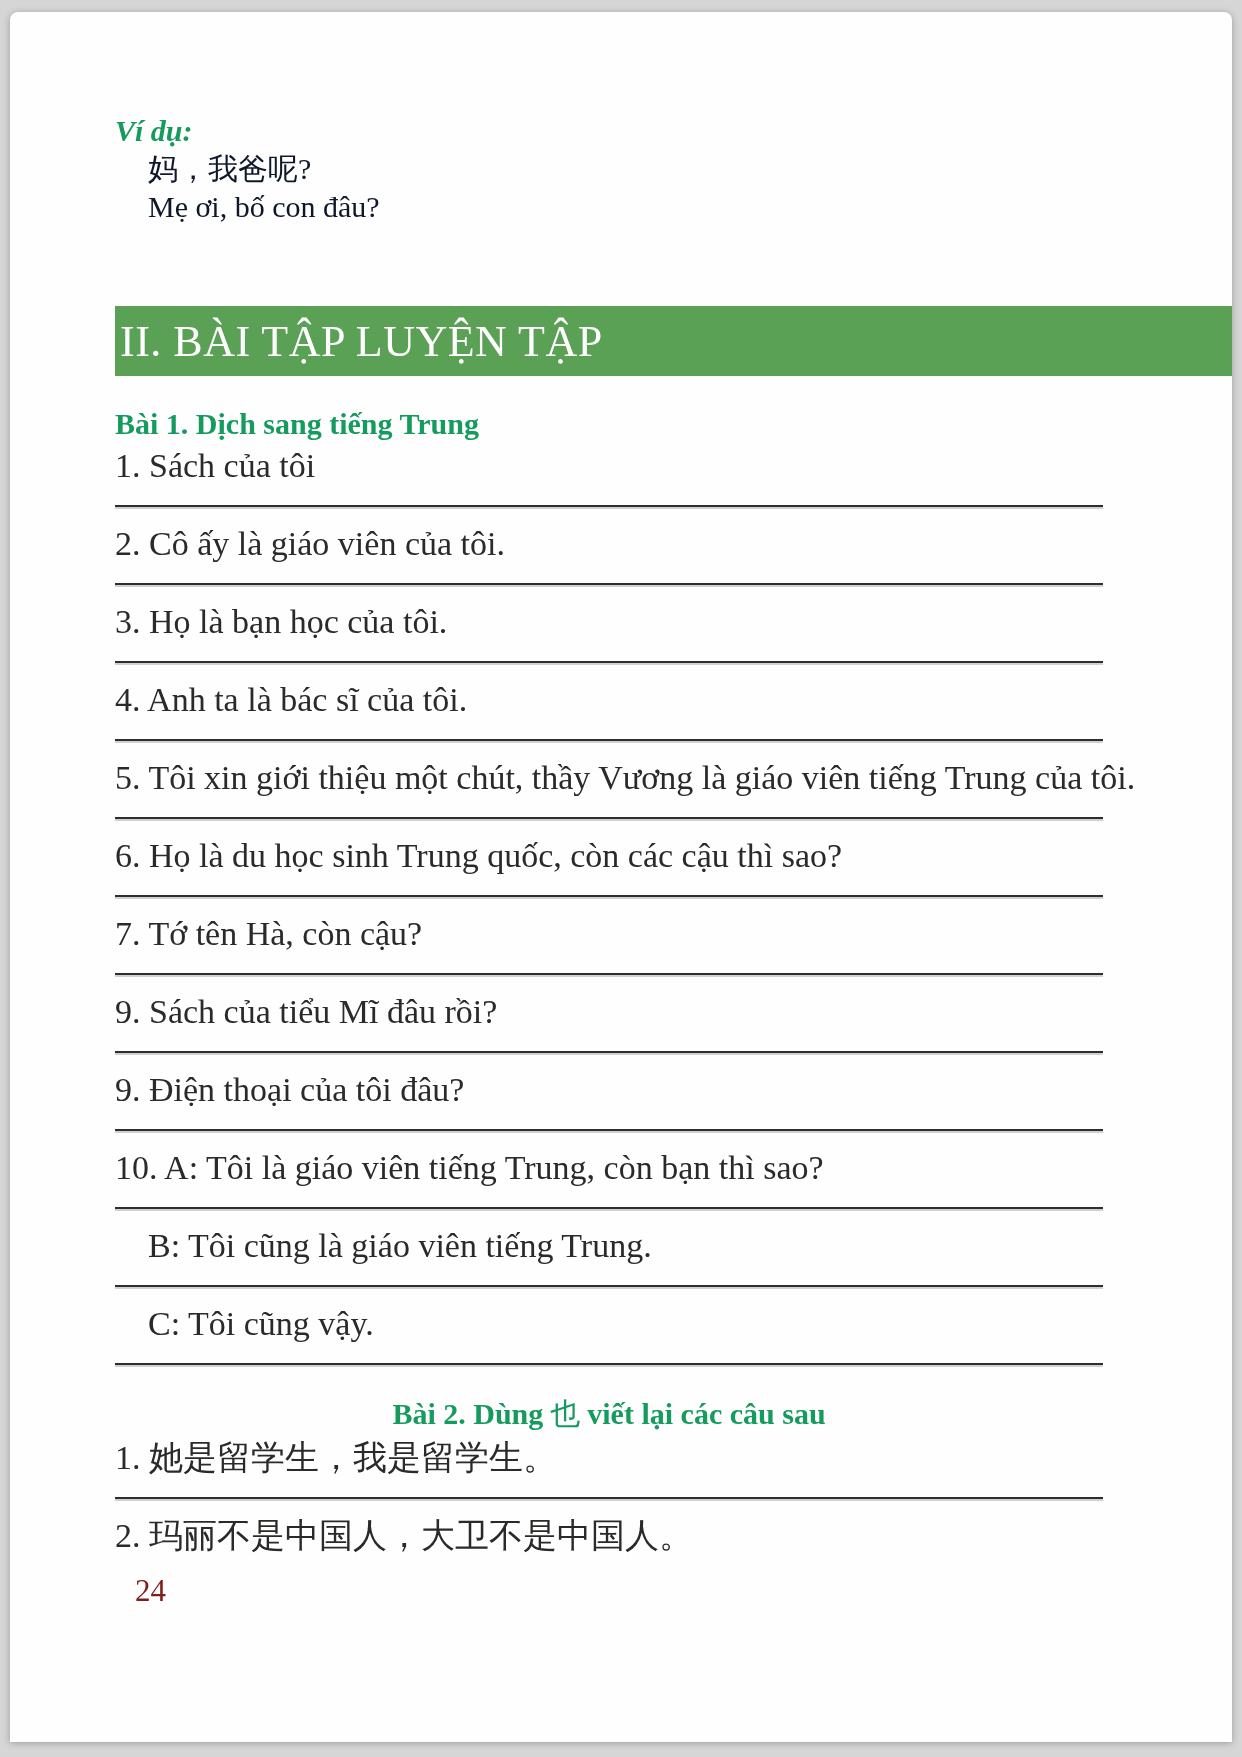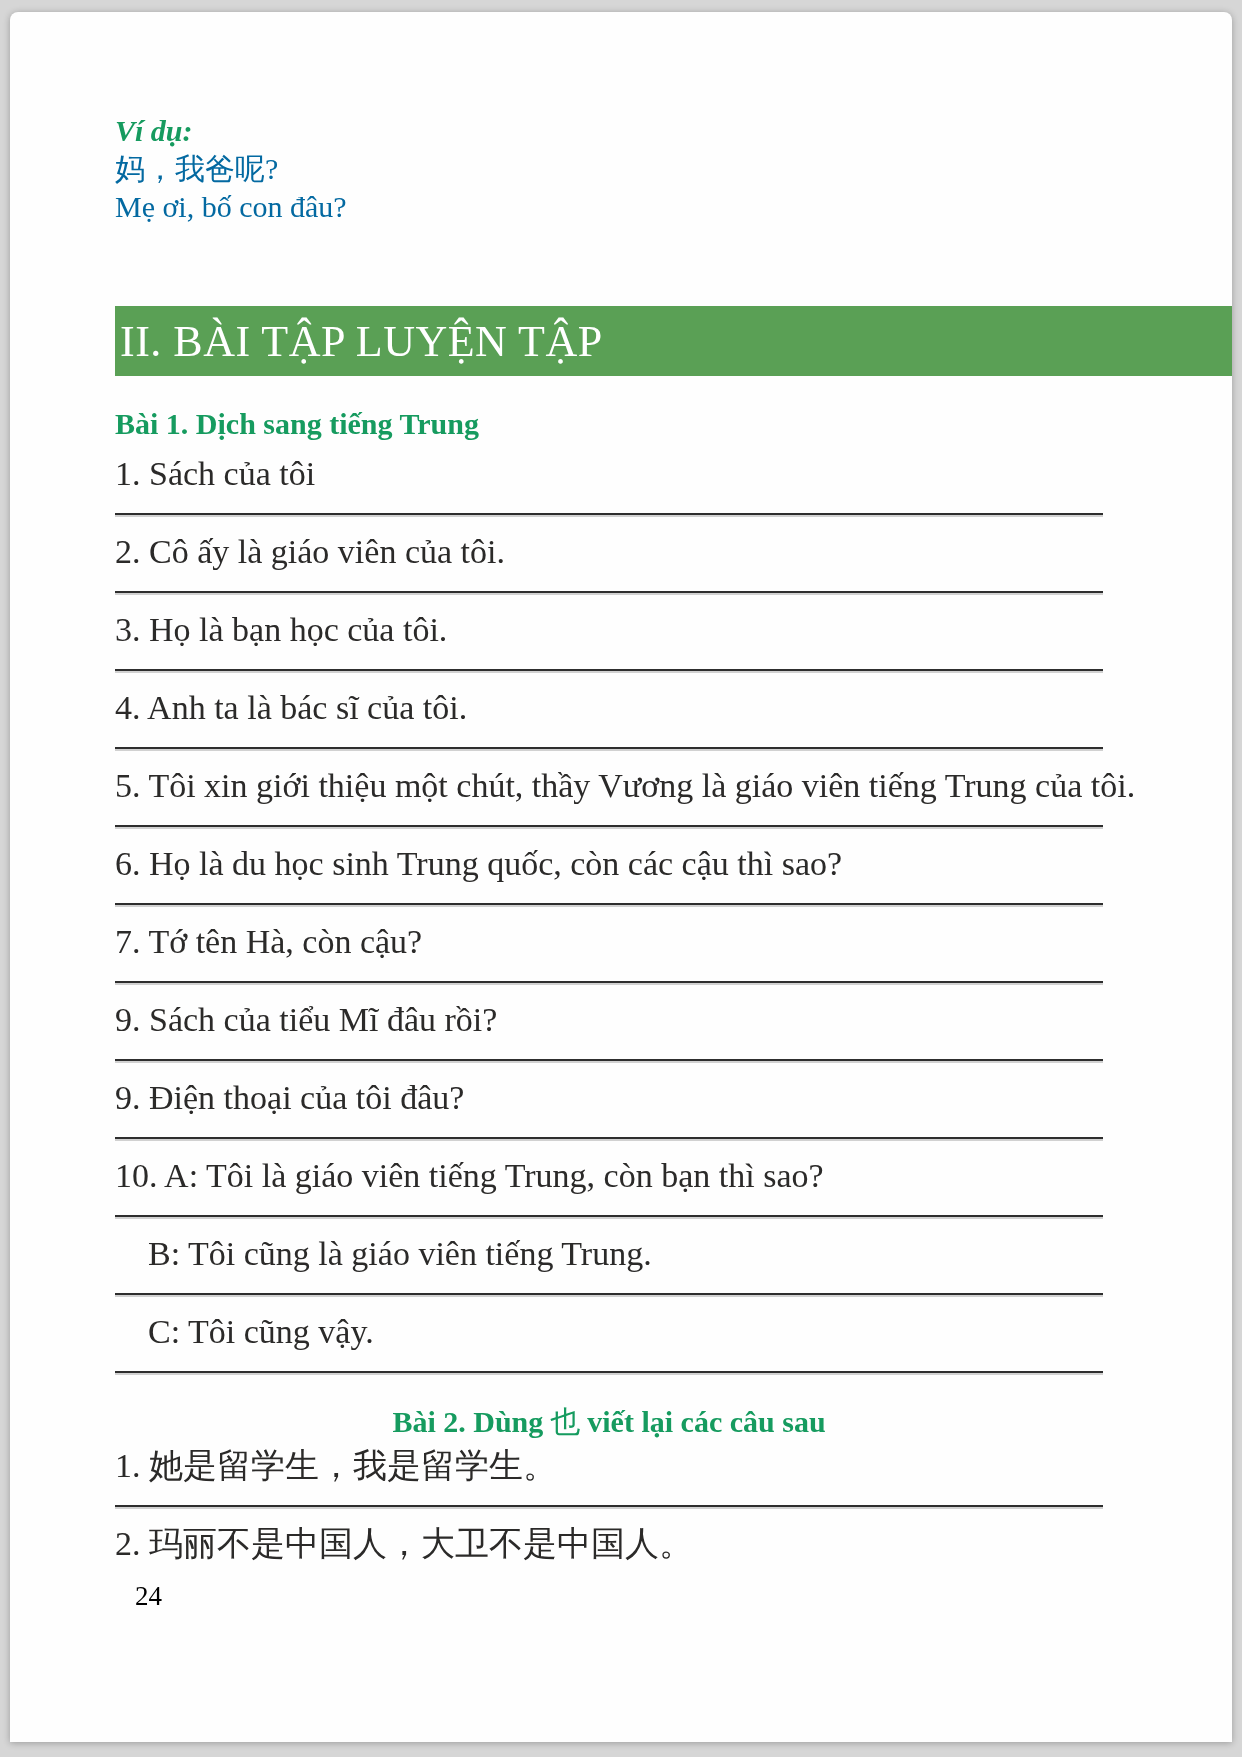--- a/index.html
+++ b/index.html
@@ -18,21 +18,21 @@
     overflow:hidden;
   }
   .content{padding:100px 129px 0 105px;}
 
   
   .vi-du{
     color:#169b5f;font-style:italic;font-weight:bold;
     font-size:30px;line-height:38px;
   }
   .ex-line{
-    font-size:30px;line-height:38px;color:#0369a1;
+    margin-left:33px;font-size:30px;line-height:38px;color:#0f172a;
   }
   .cn{font-family:"Liberation Serif","DejaVu Serif",serif;}
 
   
   .banner{
     margin-top:80px;
     width:1176px;height:70px;
     background:#5aa055;
     color:#ffffff;
     font-size:44px;line-height:72px;
@@ -40,41 +40,41 @@
     white-space:nowrap;
     letter-spacing:.5px;
   }
 
   
   .ex-title{
     color:#169b5f;font-weight:bold;
     font-size:30px;line-height:36px;
     white-space:nowrap;
   }
-  .ex1-title{margin-top:30px;margin-bottom:14px;}
+  .ex1-title{margin-top:30px;margin-bottom:6px;}
   .ex2-title{margin-top:31px;margin-bottom:8px;text-align:center;}
   .ex-title .cn-inline{font-weight:normal;margin:0 7px;}
 
   
   .qrow{margin-bottom:19px;}
   .qtext{
     font-size:34px;line-height:36px;color:#2b2a29;
     white-space:nowrap;
   }
   .qtext.indent{margin-left:33px;}
   .blank{
     margin-top:21px;height:0;
     border-top:2.6px solid #2e2e2e;
     box-shadow:0 2px 0 rgba(125,125,125,.35);
   }
 
   
   .page-num{
     margin-top:16px;margin-left:20px;
-    font-size:27px;color:#000000;
+    font-size:31px;color:#7f1d1d;
   }
 </style>
 </head>
 <body>
 
 <div class="sheet">
   <div class="content">
 
     <div class="vi-du">Ví dụ:</div>
     <div class="ex-line cn">妈，我爸呢?</div>

